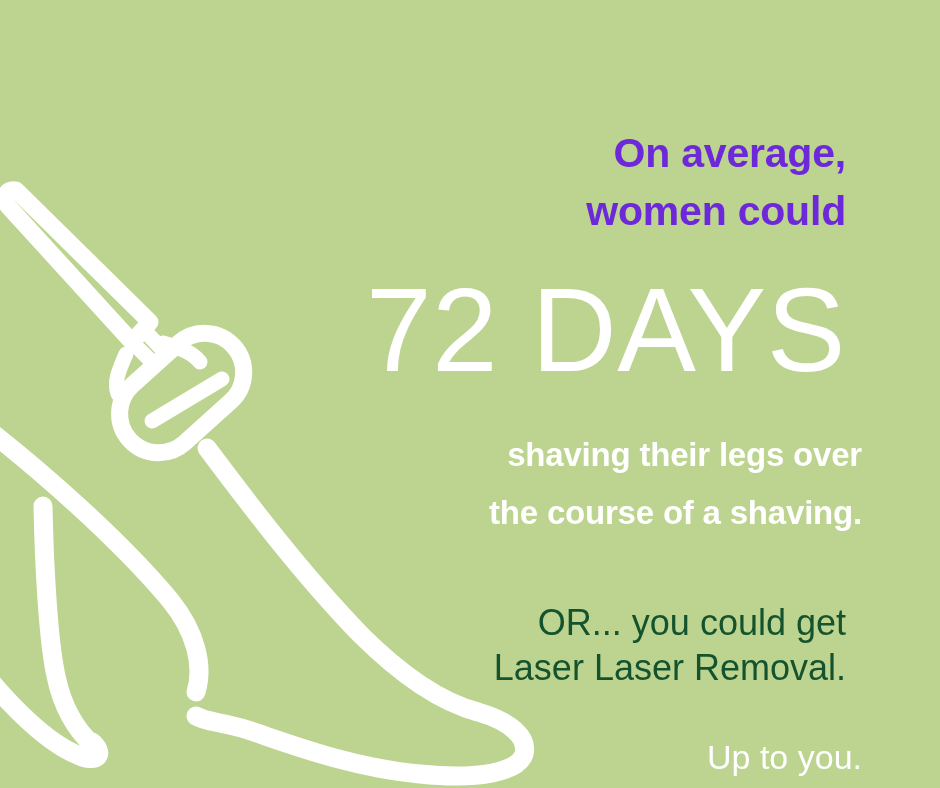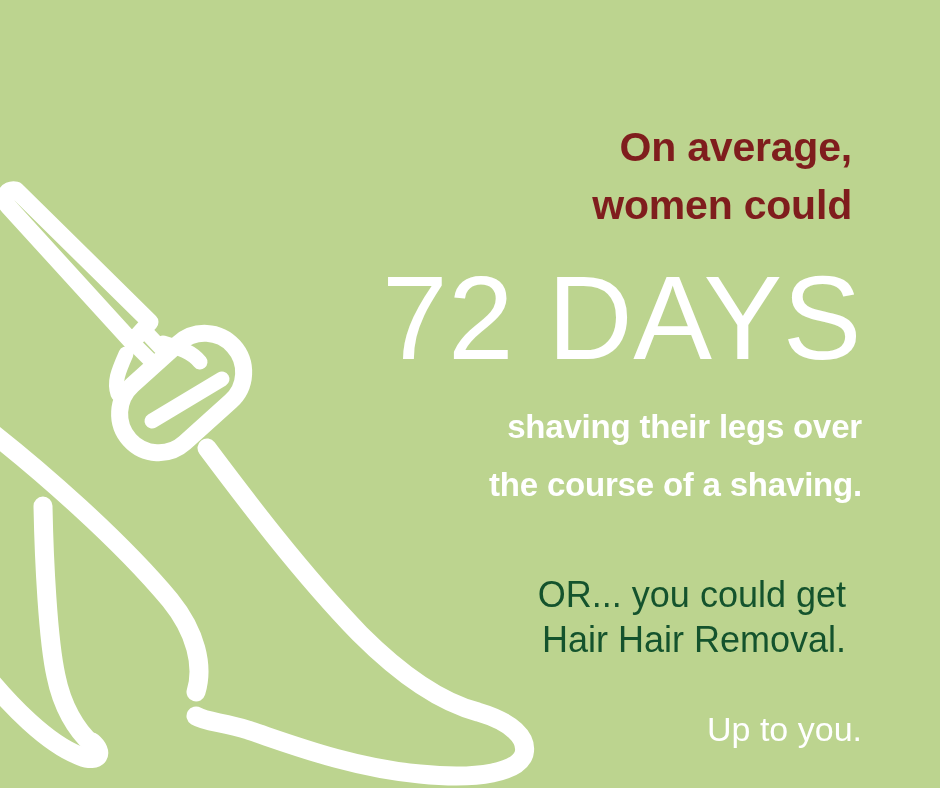--- a/index.html
+++ b/index.html
@@ -41,32 +41,32 @@
   .text-column {
     position: absolute;
     right: 78px;
     top: 0;
     width: 620px;
     text-align: right;
     color: #ffffff;
   }
 
   .lede {
-    margin: 10px;
+    margin: 16px;
     padding-top: 108px;
     font-size: 41px;
     line-height: 58px;
     font-weight: 700;
     letter-spacing: -0.2px;
-    color: #7f1d1d;
+    color: #6d28d9;
   }
   .lede .line { display: block; }
 
   .headline {
-    margin: 0;
+    margin: 16px;
     padding-top: 12px;
     font-size: 118px;
     line-height: 124px;
     font-weight: 300;
     letter-spacing: 0.5px;
     color: #ffffff;
     white-space: nowrap;
   }
 
   .subhead {
@@ -169,20 +169,20 @@
 
     <p class="headline">72 DAYS</p>
 
     <p class="subhead">
       <span class="line">shaving their legs over</span>
       <span class="line">the course of a shaving.</span>
     </p>
 
     <p class="alt-offer">
       <span class="line">OR... you could get</span>
-      <span class="line">Hair Hair Removal.</span>
+      <span class="line">Laser Laser Removal.</span>
     </p>
 
     <p class="closing">Up to you.</p>
 
   </div>
 
 </div>
 
 </body></html>

